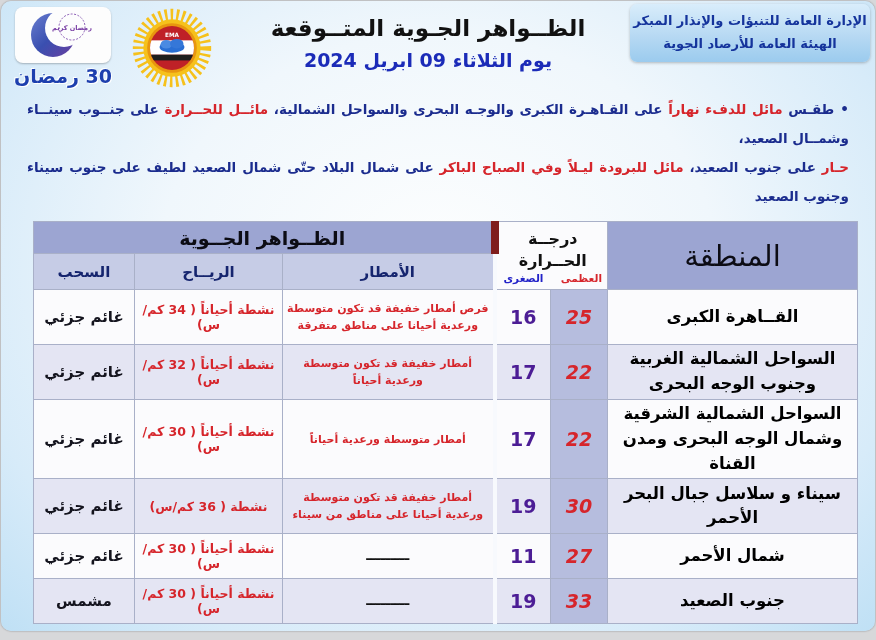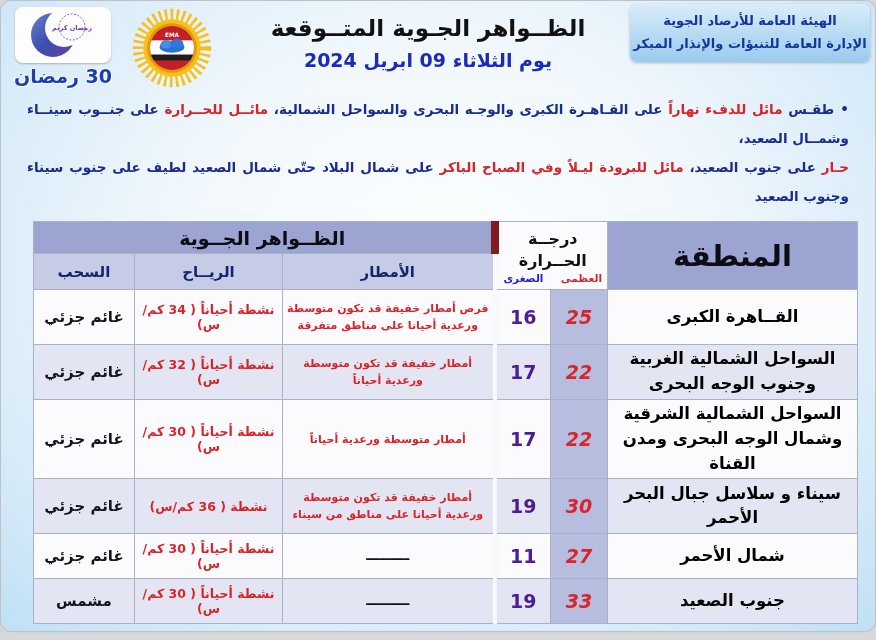--- a/index.html
+++ b/index.html
@@ -57,21 +57,21 @@
     border-collapse:collapse; width:824px; table-layout:fixed;
     background:#fbfbfd;
   }
   th,td{border:1px solid #a9b0c8; text-align:center; vertical-align:middle; padding:2px 4px; overflow:hidden;}
   col.c-region{width:250px;} col.c-max{width:57px;} col.c-min{width:56px;}
   col.c-rain{width:212px;} col.c-wind{width:148px;} col.c-clouds{width:101px;}
   tr.h1{height:32px;} tr.h2{height:36px;}
   tbody tr{height:55px;}
   tbody tr:nth-child(5),tbody tr:nth-child(6){height:45px;}
   th.region-h{
-    background:#9ca5d2;color:#0c0c14;font-size:29px;font-weight:bold;
+    background:#9ca5d2;color:#0c0c14;font-size:29px;font-weight:normal;
   }
   th.temp-h{background:#fbfbfd;padding:0;}
   .temp-h-inner{display:flex;flex-direction:column;height:100%;justify-content:space-between;}
   .temp-title{font-size:16px;font-weight:bold;color:#111;line-height:1.35;padding-top:4px;}
   .temp-sublabels{display:flex;justify-content:space-between;padding:0 5px 3px 5px;}
   .max-label{font-size:10.5px;font-weight:bold;color:#d6252b;}
   .min-label{font-size:10.5px;font-weight:bold;color:#2323c8;}
   th.phenom-h{background:#9ca5d2;color:#0c0c14;font-size:19px;font-weight:bold;}
   th.sub-h{background:#c6cce6;color:#15246e;font-size:15px;font-weight:bold;}
   td.c-region{font-size:16.5px;font-weight:bold;color:#000;line-height:1.5;}
@@ -88,22 +88,22 @@
   th.phenom-h{border-right:8px solid #7f1d1d;}
 </style>
 </head>
 <body>
 
 <div class="card">
 
   <div class="masthead">
 
     <div class="agency-panel">
+      <div>الإدارة العامة للتنبؤات والإنذار المبكر</div>
       <div>الهيئة العامة للأرصاد الجوية</div>
-      <div>الإدارة العامة للتنبؤات والإنذار المبكر</div>
     </div>
 
     <div class="title-block">
       <div class="main-title">الظــواهر الجـوية المتــوقعة</div>
       <div class="date-line">يوم الثلاثاء 09 ابريل 2024</div>
     </div>
 
     <div class="ema-logo">
       <svg viewBox="0 0 90 90" width="86" height="86">
         <circle cx="45" cy="45" r="33" fill="none" stroke="#f6c11b" stroke-width="16" stroke-dasharray="2.5 3.2"></circle>

